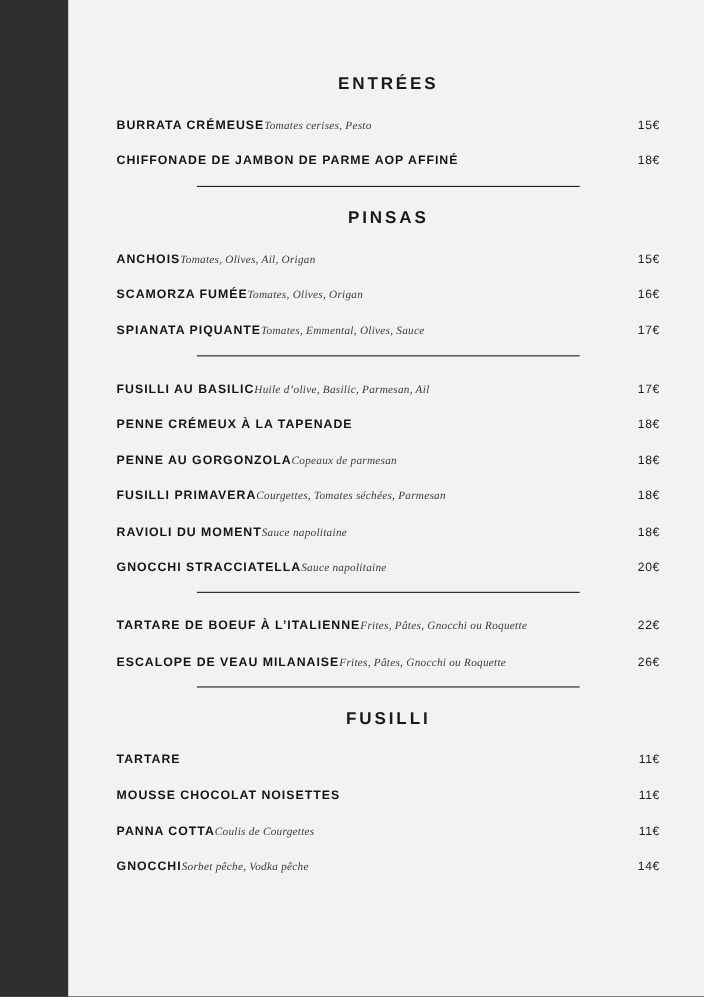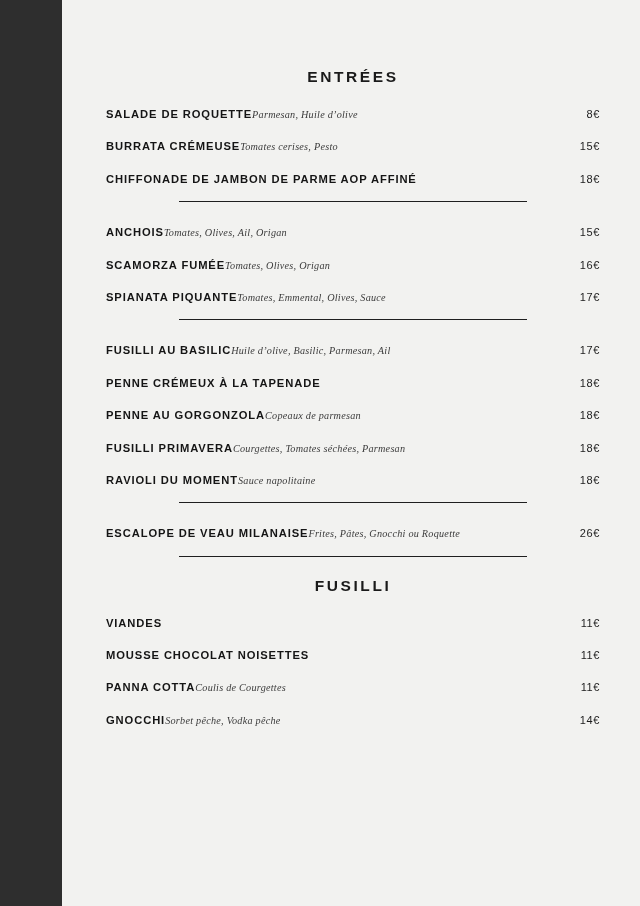--- a/index.html
+++ b/index.html
@@ -113,35 +113,32 @@
 <div id="page">
   <div class="gutter-left"></div>
   <div class="gutter-right"></div>
 
   <div class="sheet">
     <div class="menu" id="menu-root">
         <div class="section">
           <div class="section-title">ENTRÉES</div>
           <div class="items">
             <div class="item">
-              <div class="item-text"><span class="item-name">SALADE DE ROQUETTE</span><span class="item-desc">Parmesan, Huile d’olive</span></div>
-              <div class="item-price">8€</div>
-            </div>
-            <div class="item">
               <div class="item-text"><span class="item-name">BURRATA CRÉMEUSE</span><span class="item-desc">Tomates cerises, Pesto</span></div>
               <div class="item-price">15€</div>
             </div>
             <div class="item">
               <div class="item-text"><span class="item-name">CHIFFONADE DE JAMBON DE PARME AOP AFFINÉ</span><span class="item-desc"></span></div>
               <div class="item-price">18€</div>
             </div>
           </div>
           <div class="divider"></div>
         </div>
         <div class="section">
+          <div class="section-title">PINSAS</div>
           <div class="items">
             <div class="item">
               <div class="item-text"><span class="item-name">ANCHOIS</span><span class="item-desc">Tomates, Olives, Ail, Origan</span></div>
               <div class="item-price">15€</div>
             </div>
             <div class="item">
               <div class="item-text"><span class="item-name">SCAMORZA FUMÉE</span><span class="item-desc">Tomates, Olives, Origan</span></div>
               <div class="item-price">16€</div>
             </div>
             <div class="item">
@@ -166,37 +163,45 @@
               <div class="item-price">18€</div>
             </div>
             <div class="item">
               <div class="item-text"><span class="item-name">FUSILLI PRIMAVERA</span><span class="item-desc">Courgettes, Tomates séchées, Parmesan</span></div>
               <div class="item-price">18€</div>
             </div>
             <div class="item">
               <div class="item-text"><span class="item-name">RAVIOLI DU MOMENT</span><span class="item-desc">Sauce napolitaine</span></div>
               <div class="item-price">18€</div>
             </div>
-          </div>
-          <div class="divider"></div>
-        </div>
-        <div class="section">
-          <div class="items">
+            <div class="item">
+              <div class="item-text"><span class="item-name">GNOCCHI STRACCIATELLA</span><span class="item-desc">Sauce napolitaine</span></div>
+              <div class="item-price">20€</div>
+            </div>
+          </div>
+          <div class="divider"></div>
+        </div>
+        <div class="section">
+          <div class="items">
+            <div class="item">
+              <div class="item-text"><span class="item-name">TARTARE DE BOEUF À L’ITALIENNE</span><span class="item-desc">Frites, Pâtes, Gnocchi ou Roquette</span></div>
+              <div class="item-price">22€</div>
+            </div>
             <div class="item">
               <div class="item-text"><span class="item-name">ESCALOPE DE VEAU MILANAISE</span><span class="item-desc">Frites, Pâtes, Gnocchi ou Roquette</span></div>
               <div class="item-price">26€</div>
             </div>
           </div>
           <div class="divider"></div>
         </div>
         <div class="section">
           <div class="section-title">FUSILLI</div>
           <div class="items">
             <div class="item">
-              <div class="item-text"><span class="item-name">VIANDES</span><span class="item-desc"></span></div>
+              <div class="item-text"><span class="item-name">TARTARE</span><span class="item-desc"></span></div>
               <div class="item-price">11€</div>
             </div>
             <div class="item">
               <div class="item-text"><span class="item-name">MOUSSE CHOCOLAT NOISETTES</span><span class="item-desc"></span></div>
               <div class="item-price">11€</div>
             </div>
             <div class="item">
               <div class="item-text"><span class="item-name">PANNA COTTA</span><span class="item-desc">Coulis de Courgettes</span></div>
               <div class="item-price">11€</div>
             </div>

